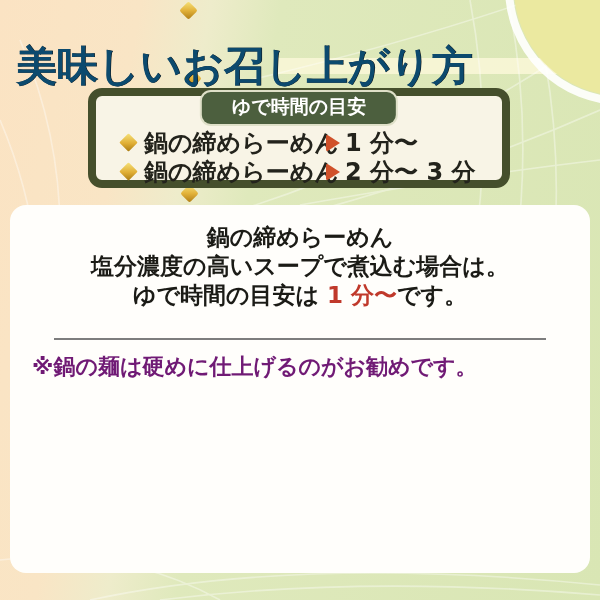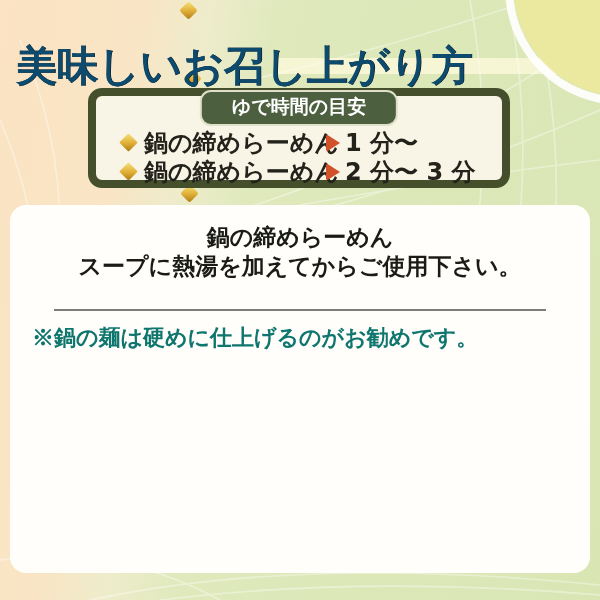--- a/index.html
+++ b/index.html
@@ -47,21 +47,21 @@
     position:absolute;left:10px;top:205px;width:580px;height:368px;
     background:#fffefb;border-radius:16px;z-index:2;box-sizing:border-box;
   }
   .main-message{
     margin:18px 0 0;text-align:center;font-size:23px;line-height:29px;
     font-weight:600;color:#1b1b16;
   }
   .divider{width:492px;margin:28px auto 0;border:none;border-top:2px solid #7d7d7d;}
   .notes{padding:12px 22px 0;font-size:22px;line-height:30.5px;font-weight:600;color:#1b1b16;}
   .notes p{margin:0;}
-  .note-muted{color:#0f766e;font-family:Liberation Serif, serif;}
+  .note-muted{color:#701a75;}
   .red{color:#c0392b;}
 </style>
 </head>
 <body>
 
 <svg class="deco-svg" viewBox="0 0 600 600" xmlns="http://www.w3.org/2000/svg">
   <rect x="278" y="58" width="322" height="16" fill="#faf7d8" opacity="0.85"></rect>
   <g stroke="#ffffff" fill="none" opacity="0.38" stroke-width="1.6">
     <path d="M 250 80 Q 420 40 560 -10"></path>
     <path d="M 240 210 Q 430 150 600 30"></path>
@@ -100,19 +100,20 @@
       <span class="row-label">鍋の締めらーめん</span>
       <span class="row-arrow"></span>
       <span class="row-time">2 分〜 3 分</span>
     </div>
   </div>
 </div>
 
 <div class="main-box">
   <div class="main-message">
     <span>鍋の締めらーめん</span><br>
-    <span>スープに熱湯を加えてからご使用下さい。</span><br>
+    <span>塩分濃度の高いスープで煮込む場合は。</span><br>
+    <span><span>ゆで時間の目安は </span><span class="red">1 分〜</span><span>です。</span></span>
   </div>
   <hr class="divider">
   <div class="notes">
     <p class="note-muted">※鍋の麺は硬めに仕上げるのがお勧めです。</p>
   </div>
 </div>
 
 </body></html>

